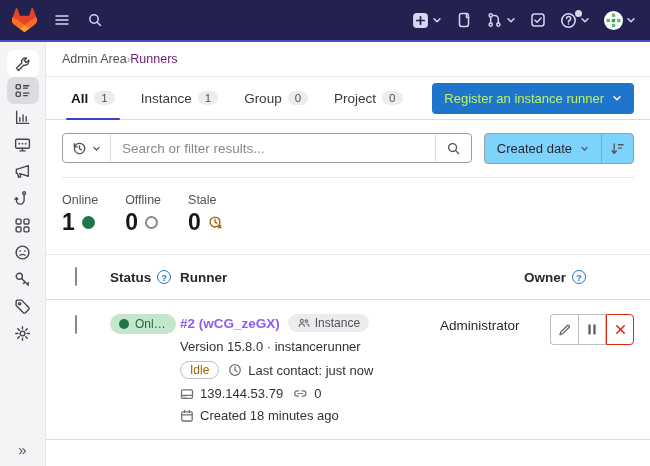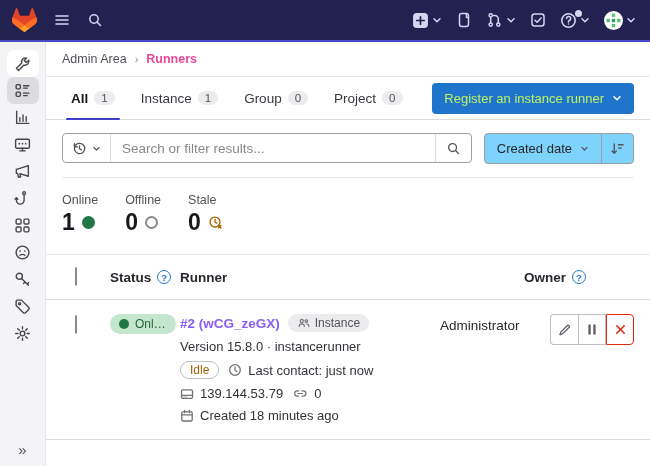--- a/index.html
+++ b/index.html
@@ -38,25 +38,25 @@
   }
   .side-item.ctx { background: #fff; }
   .side-item.active { background: #dcdbe0; }
   svg.sicon { stroke: #47454c; fill: none; stroke-width: 1.3; stroke-linecap: round; stroke-linejoin: round; }
   .collapse { position: absolute; bottom: 8px; width: 100%; text-align: center; color: #535158; font-size: 15px; cursor: pointer; }
 
   .main { flex: 1; display: flex; flex-direction: column; min-width: 0; }
 
   
   .breadcrumb {
-    height: 35px; display: flex; align-items: center; gap: 8px;
+    height: 35px; display: flex; align-items: center; 
     padding: 0 16px; border-bottom: 1px solid #e7e6ea;
     font-size: 12.5px; color: #535158;
   }
-  .crumb-current { color: #ec4899; font-weight: 700; }
+  .crumb-current { color: #701a75; font-weight: 400; }
   .crumb-sep { color: #89888d; font-size: 11px; }
 
   
   .tabs-row {
     display: flex; align-items: center; justify-content: space-between;
     padding: 0 16px; border-bottom: 1px solid #dcdcde; height: 43px; flex: none;
   }
   .tabs { display: flex; gap: 8px; height: 100%; }
   .tab { display: flex; align-items: center; gap: 6px; padding: 0 9px; font-size: 13.5px; color: #3a383f; position: relative; cursor: pointer; white-space: nowrap; }
   .tab.active { font-weight: 700; color: #18171d; }

